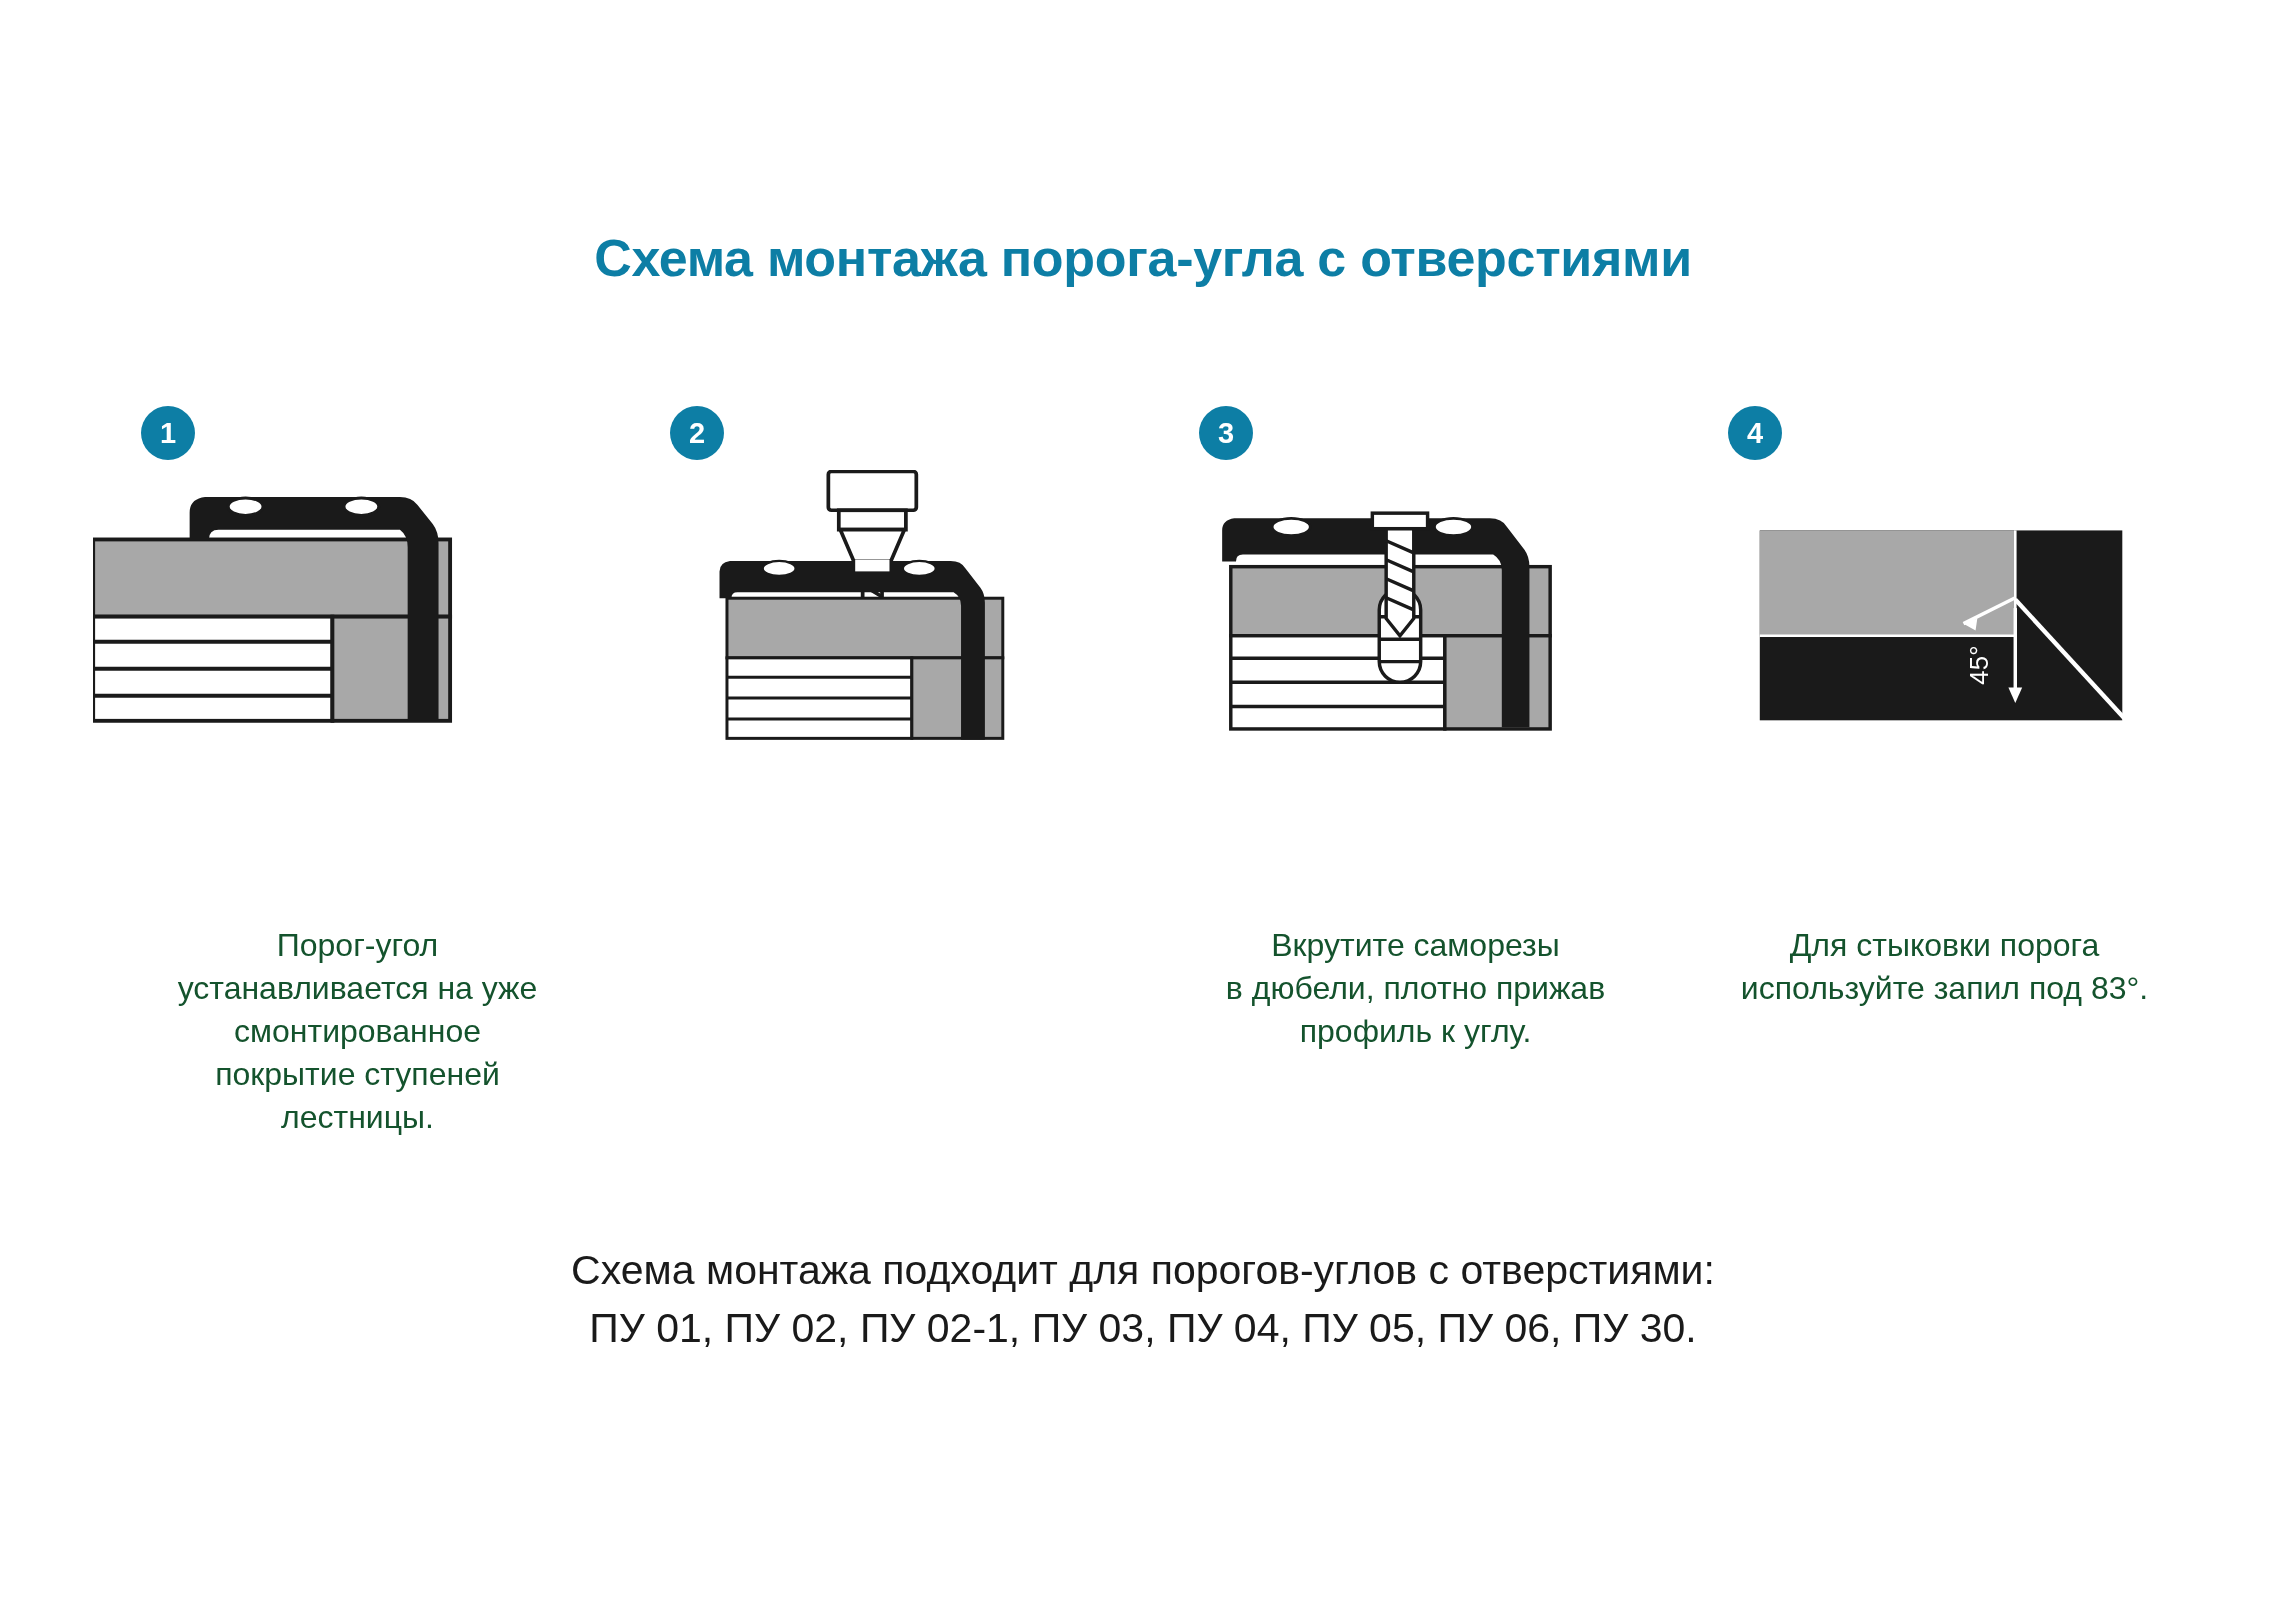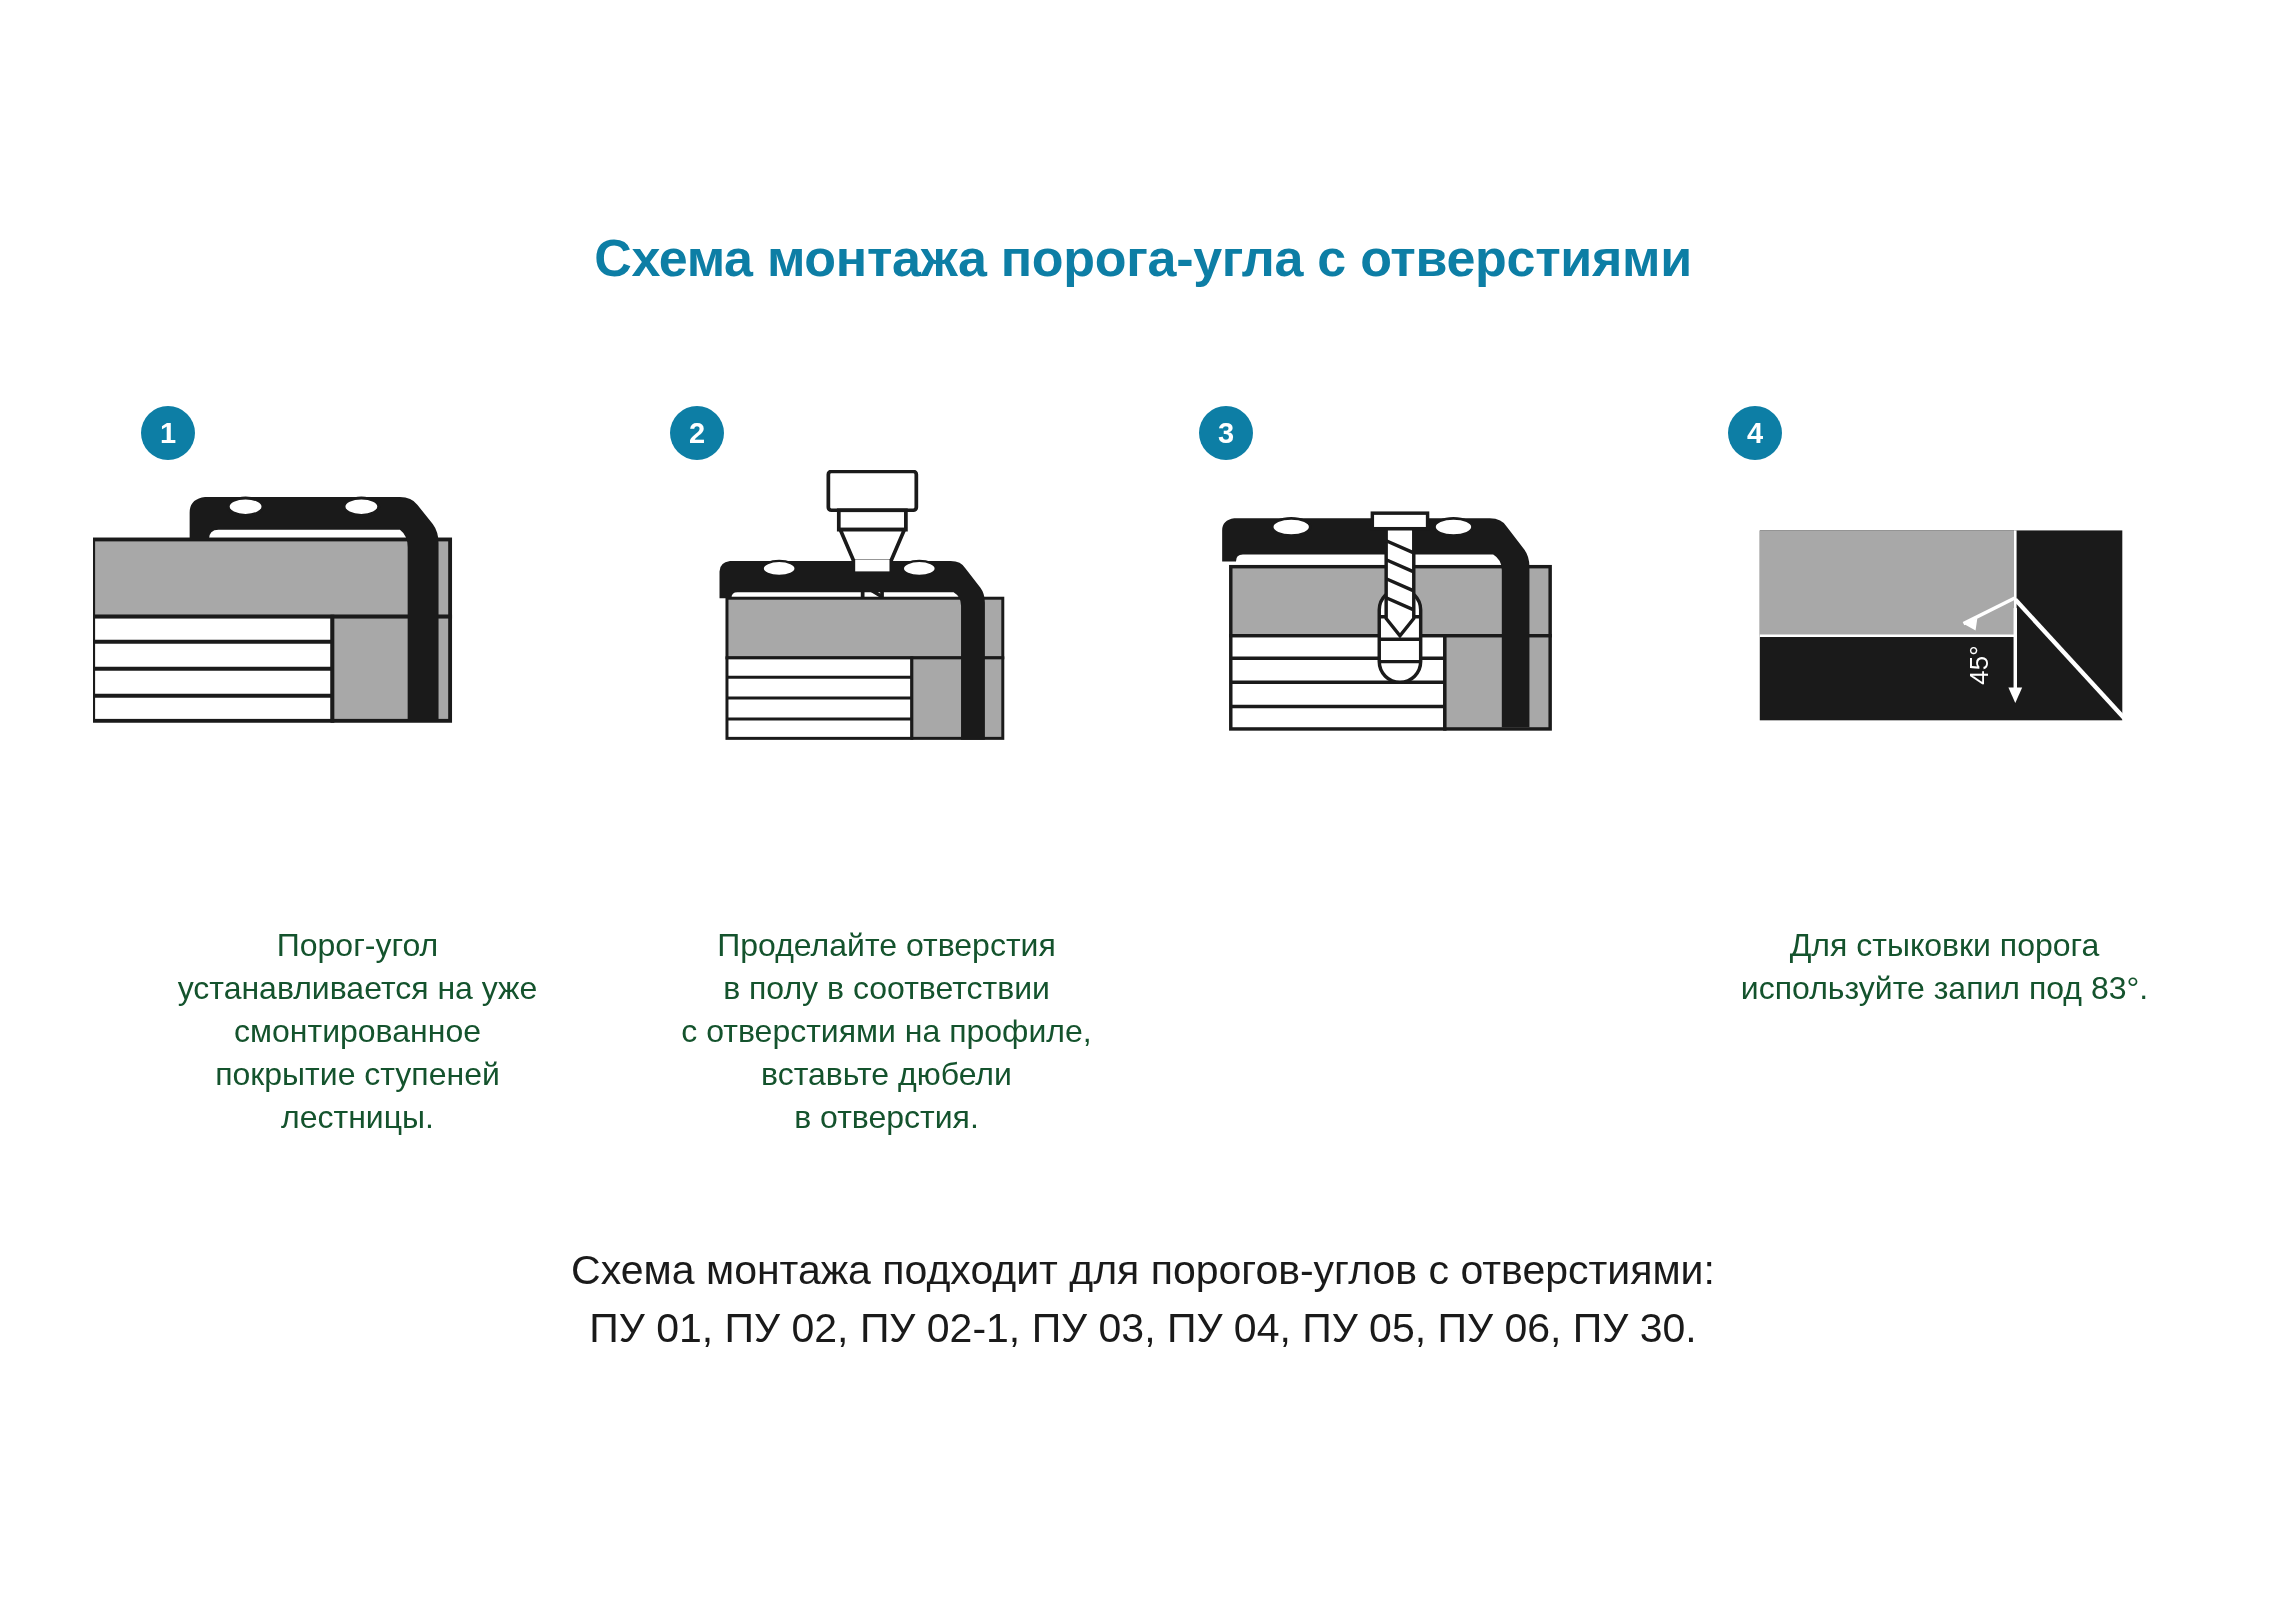--- a/index.html
+++ b/index.html
@@ -139,25 +139,20 @@
           <line x1="0" y1="206" x2="248" y2="206" stroke="#1a1a1a" stroke-width="4"></line>
           <line x1="0" y1="234" x2="248" y2="234" stroke="#1a1a1a" stroke-width="4"></line>
           <rect x="248" y="152" width="122" height="108" fill="#a8a8a8" stroke="#1a1a1a" stroke-width="4"></rect>
 
           <path d="M-10 72 L-10 36 Q-10 24 4 22 L300 22 Q314 22 320 32 L340 58 Q346 66 346 78 L346 262 L314 262 L314 82 Q314 70 304 64 L14 64 Q6 64 6 72 Z" fill="#1a1a1a"></path>
           <ellipse cx="70" cy="32" rx="22" ry="10" fill="#ffffff" stroke="#1a1a1a" stroke-width="3"></ellipse>
           <ellipse cx="258" cy="32" rx="22" ry="10" fill="#ffffff" stroke="#1a1a1a" stroke-width="3"></ellipse>
           <rect x="172" y="20" width="46" height="16" fill="#ffffff"></rect>
         </svg>
       </div>
-      <div class="caption">Проделайте отверстия
-в полу в соответствии
-с отверстиями на профиле,
-вставьте дюбели
-в отверстия.</div>
     </div>
 
     <div class="step">
       <div class="badge">3</div>
       <div class="art">
         <svg width="529" height="328" viewBox="-60 -40 548 380" xmlns="http://www.w3.org/2000/svg">
 
           <rect x="0" y="72" width="370" height="80" fill="#a8a8a8" stroke="#1a1a1a" stroke-width="4"></rect>
           <rect x="0" y="152" width="248" height="108" fill="#ffffff" stroke="#1a1a1a" stroke-width="4"></rect>
           <line x1="0" y1="178" x2="248" y2="178" stroke="#1a1a1a" stroke-width="4"></line>
@@ -172,20 +167,23 @@
           <rect x="172" y="98" width="48" height="108" rx="24" fill="#ffffff" stroke="#1a1a1a" stroke-width="4"></rect>
           <line x1="172" y1="130" x2="220" y2="130" stroke="#1a1a1a" stroke-width="4"></line>
           <line x1="172" y1="156" x2="220" y2="156" stroke="#1a1a1a" stroke-width="4"></line>
           <line x1="172" y1="182" x2="220" y2="182" stroke="#1a1a1a" stroke-width="4"></line>
 
           <rect x="164" y="10" width="64" height="18" fill="#ffffff" stroke="#1a1a1a" stroke-width="4"></rect>
           <path d="M180 28 L212 28 L212 132 L196 152 L180 132 Z" fill="#ffffff" stroke="#1a1a1a" stroke-width="4"></path>
           <path d="M180 42 L212 56 M180 64 L212 78 M180 86 L212 100 M180 108 L212 122" stroke="#1a1a1a" stroke-width="4" fill="none"></path>
         </svg>
       </div>
+      <div class="caption">Вкрутите саморезы
+в дюбели, плотно прижав
+профиль к углу.</div>
     </div>
 
     <div class="step">
       <div class="badge">4</div>
       <div class="art">
         <svg width="529" height="328" viewBox="-60 -30 548 380" xmlns="http://www.w3.org/2000/svg">
           <rect x="0" y="40" width="420" height="220" fill="#1a1a1a"></rect>
           <rect x="0" y="40" width="296" height="122" fill="#a8a8a8"></rect>
           <line x1="296" y1="40" x2="296" y2="162" stroke="#ffffff" stroke-width="3"></line>
           <line x1="0" y1="162" x2="296" y2="162" stroke="#ffffff" stroke-width="3"></line>

